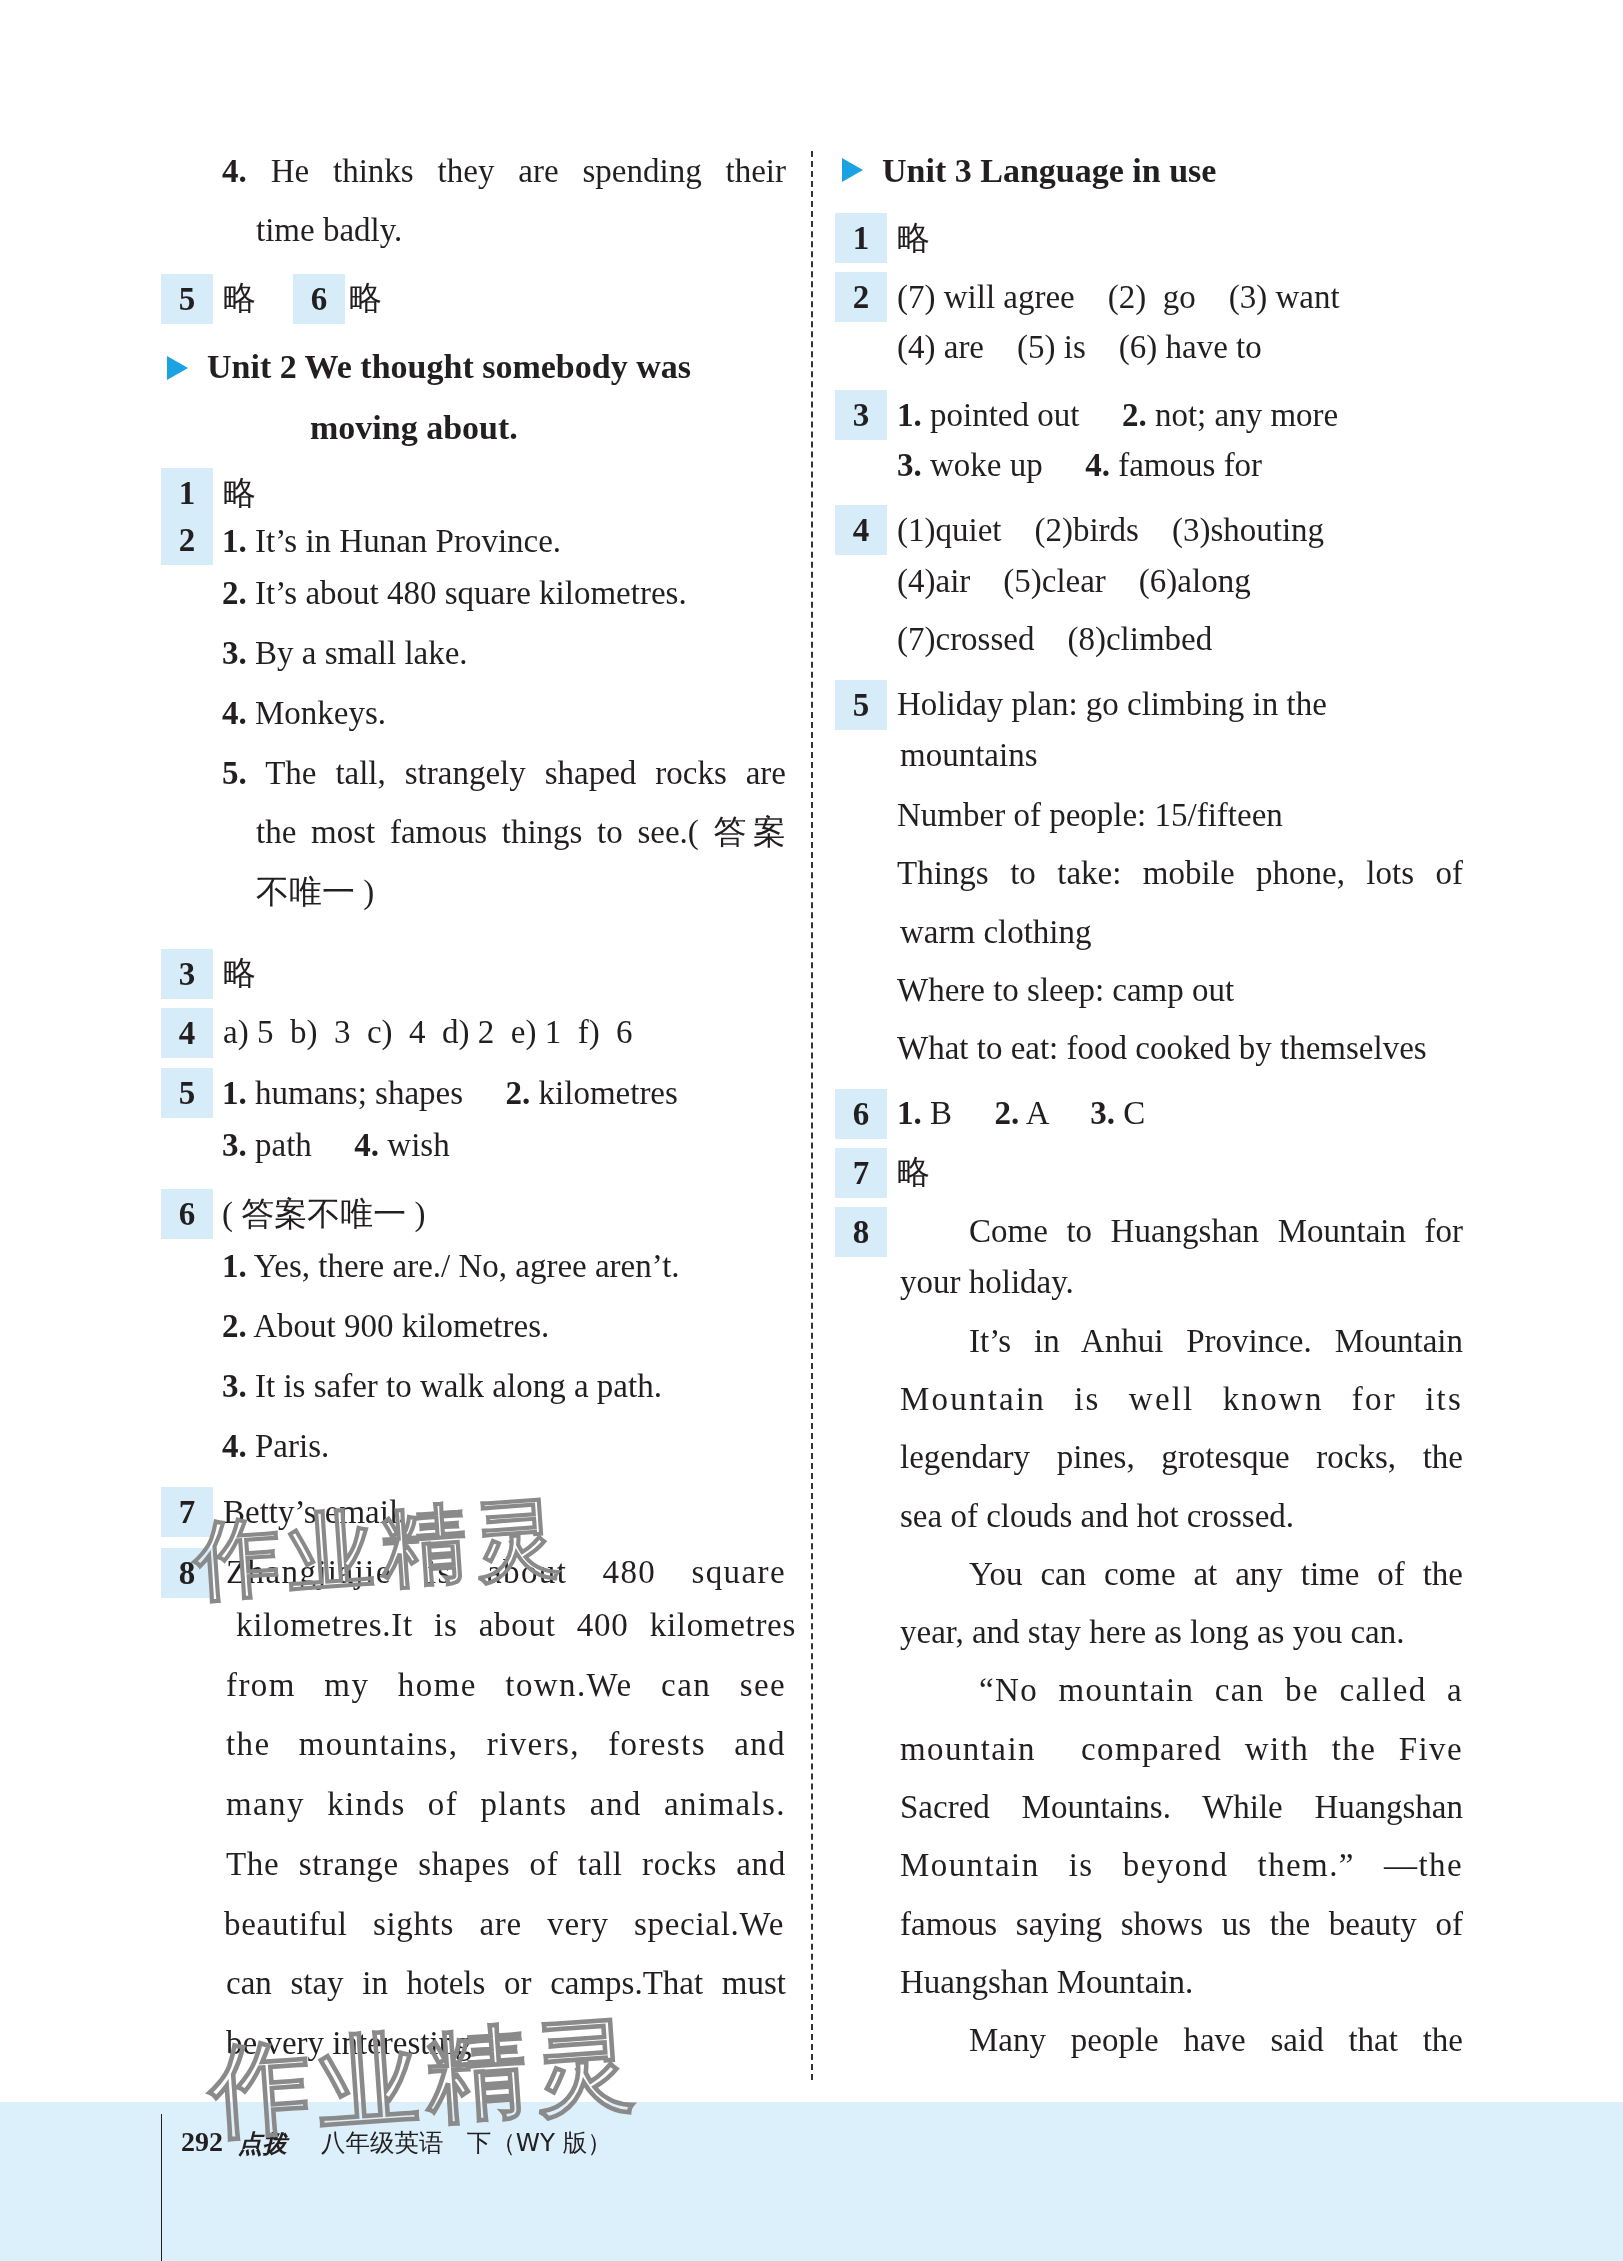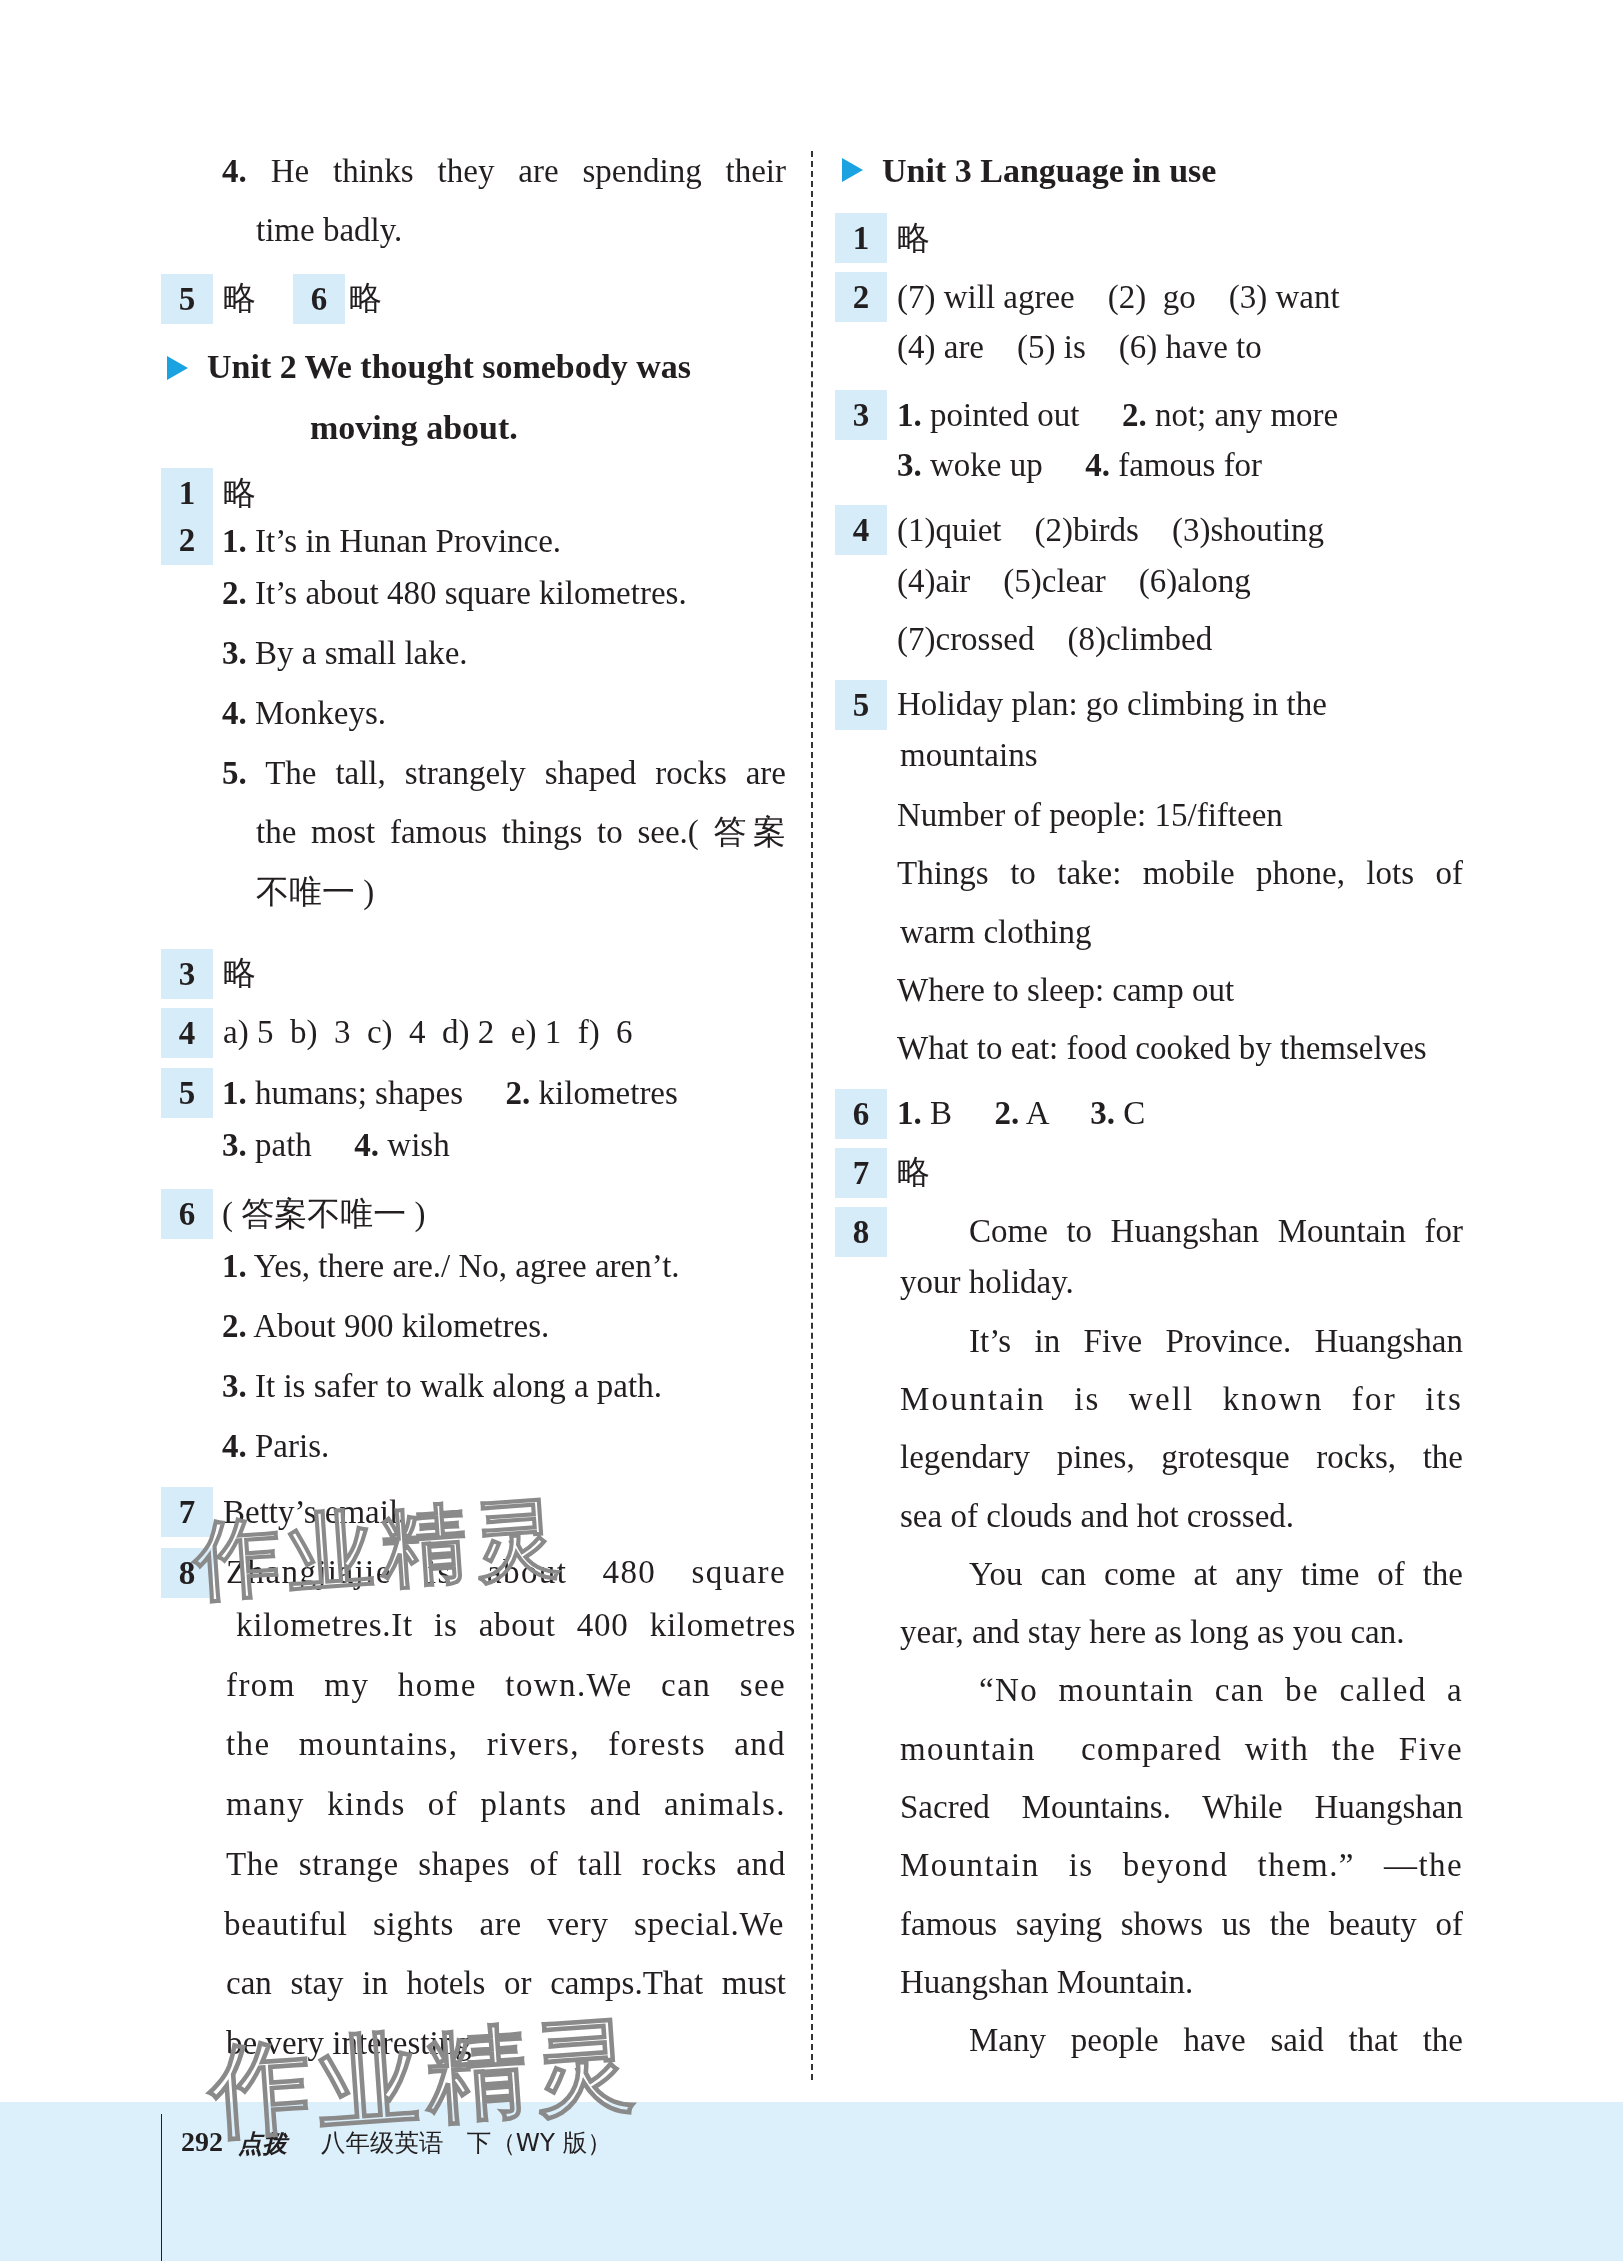--- a/index.html
+++ b/index.html
@@ -171,21 +171,21 @@
     <span style="display:inline-block;width:26px"></span>
     <span class="b">3.</span> <span>C</span>
   </div>
 
   <div class="badge" style="left:835px;top:1148px">7</div>
   <div class="line" style="left:897px;top:1151px">略</div>
 
   <div class="badge" style="left:835px;top:1207px">8</div>
   <div class="line justify" style="left:969px;top:1210px;width:494px">Come to Huangshan Mountain for</div>
   <div class="line" style="left:900px;top:1261px">your holiday.</div>
-  <div class="line justify" style="left:969px;top:1320px;width:494px">It’s in Five Province. Huangshan</div>
+  <div class="line justify" style="left:969px;top:1320px;width:494px">It’s in Anhui Province. Mountain</div>
   <div class="line justify" style="left:900px;top:1378px;width:563px;letter-spacing:2.2px">Mountain is well known for its</div>
   <div class="line justify" style="left:900px;top:1436px;width:563px">legendary pines, grotesque rocks, the</div>
   <div class="line" style="left:900px;top:1495px">sea of clouds and hot crossed.</div>
   <div class="line justify" style="left:969px;top:1553px;width:494px">You can come at any time of the</div>
   <div class="line" style="left:900px;top:1611px">year, and stay here as long as you can.</div>
   <div class="line justify" style="left:979px;top:1669px;width:484px;letter-spacing:1.4px">“No mountain can be called a</div>
   <div class="line justify" style="left:900px;top:1728px;width:563px;letter-spacing:1.4px;white-space:pre">mountain  compared with the Five</div>
   <div class="line justify" style="left:900px;top:1786px;width:563px">Sacred Mountains. While Huangshan</div>
   <div class="line justify" style="left:900px;top:1844px;width:563px;letter-spacing:1.4px">Mountain is beyond them.” —the</div>
   <div class="line justify" style="left:900px;top:1903px;width:563px">famous saying shows us the beauty of</div>

